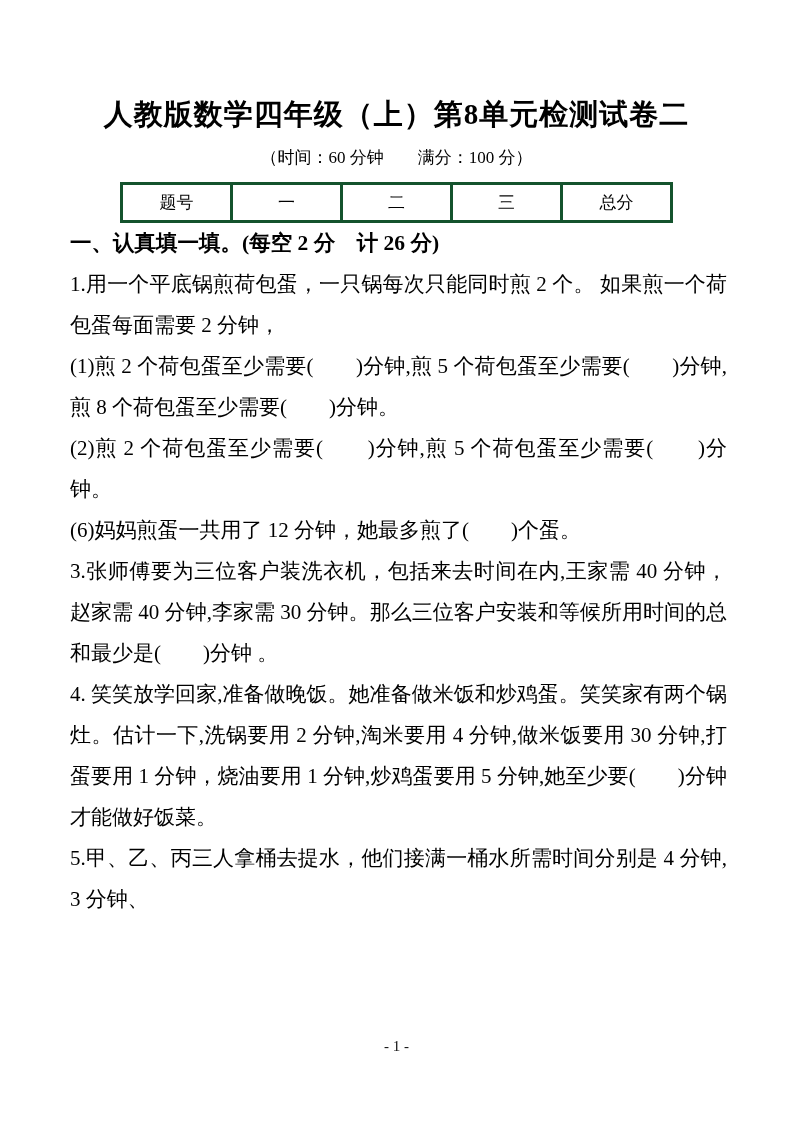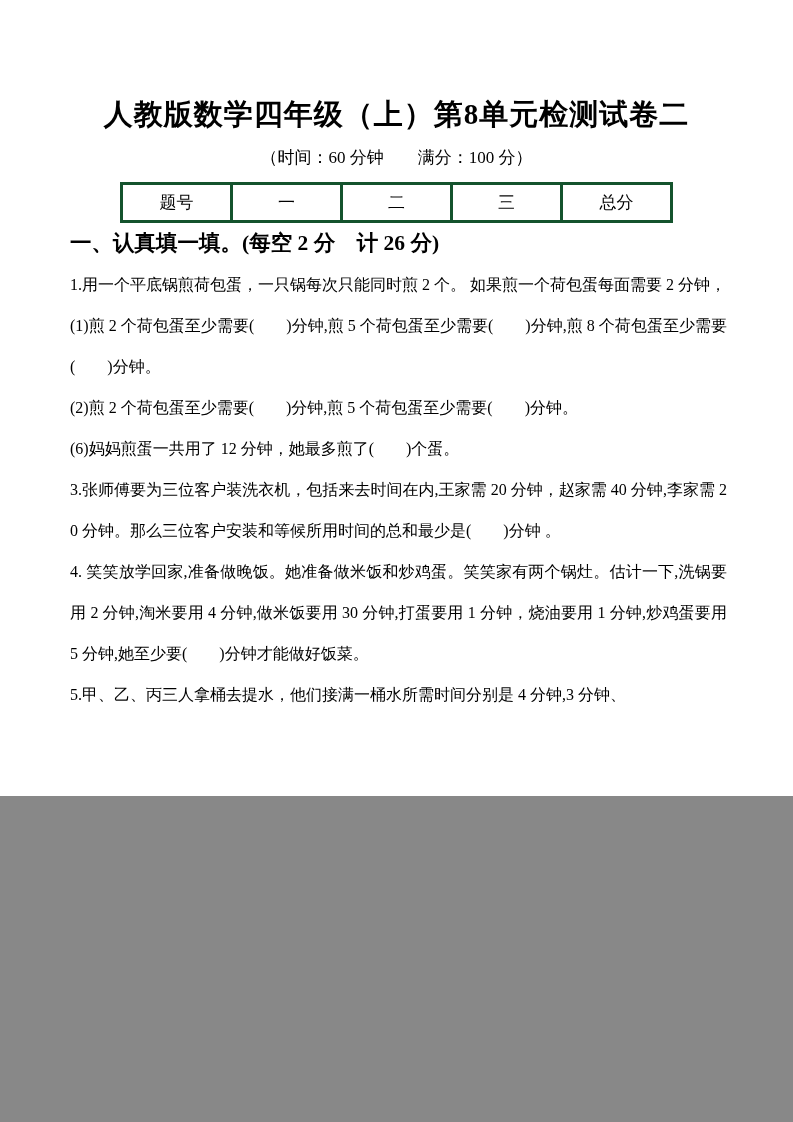--- a/index.html
+++ b/index.html
@@ -4,21 +4,21 @@
 <style>
   html, body {
     margin: 0;
     padding: 0;
     background: #888;
     font-family: "Liberation Serif", "DejaVu Serif", serif;
   }
   .page {
     position: relative;
     width: 793px;
-    height: 796px;
+    height: 1122px;
     margin: 0 auto;
     background: #ffffff;
     color: #000000;
     overflow: hidden;
     box-sizing: border-box;
   }
   .doc-title {
     margin: 0;
     padding-top: 97px;
     text-align: center;
@@ -52,21 +52,21 @@
     padding: 0 66px 0 70px;
   }
   .section-heading {
     margin-top: 0;
     font-size: 21.5px;
     font-weight: bold;
     line-height: 41px;
   }
   .para {
     margin: 0;
-    font-size: 16px;
+    font-size: 21px;
     line-height: 41px;
     text-align: justify;
     text-justify: inter-ideograph;
     word-break: break-all;
   }
   .page-footer {
     position: absolute;
     left: 0;
     right: 0;
     top: 1038px;
@@ -96,20 +96,20 @@
     </tbody>
   </table>
 
   <div class="content">
     <div class="section-heading">一、认真填一填。(每空 2 分　计 26 分)</div>
 
     <p class="para">1.用一个平底锅煎荷包蛋，一只锅每次只能同时煎 2 个。 如果煎一个荷包蛋每面需要 2 分钟，</p>
     <p class="para">(1)煎 2 个荷包蛋至少需要(　　)分钟,煎 5 个荷包蛋至少需要(　　)分钟,煎 8 个荷包蛋至少需要(　　)分钟。</p>
     <p class="para">(2)煎 2 个荷包蛋至少需要(　　)分钟,煎 5 个荷包蛋至少需要(　　)分钟。</p>
     <p class="para">(6)妈妈煎蛋一共用了 12 分钟，她最多煎了(　　)个蛋。</p>
-    <p class="para">3.张师傅要为三位客户装洗衣机，包括来去时间在内,王家需 20 分钟，赵家需 40 分钟,李家需 20 分钟。那么三位客户安装和等候所用时间的总和最少是(　　)分钟 。</p>
+    <p class="para">3.张师傅要为三位客户装洗衣机，包括来去时间在内,王家需 40 分钟，赵家需 40 分钟,李家需 30 分钟。那么三位客户安装和等候所用时间的总和最少是(　　)分钟 。</p>
     <p class="para">4.  笑笑放学回家,准备做晚饭。她准备做米饭和炒鸡蛋。笑笑家有两个锅灶。估计一下,洗锅要用 2 分钟,淘米要用 4 分钟,做米饭要用 30 分钟,打蛋要用 1 分钟，烧油要用 1 分钟,炒鸡蛋要用 5 分钟,她至少要(　　)分钟才能做好饭菜。</p>
     <p class="para">5.甲、乙、丙三人拿桶去提水，他们接满一桶水所需时间分别是 4 分钟,3 分钟、</p>
   </div>
 
   <div class="page-footer">- 1 -</div>
 
 </div>
 
 </body></html>

